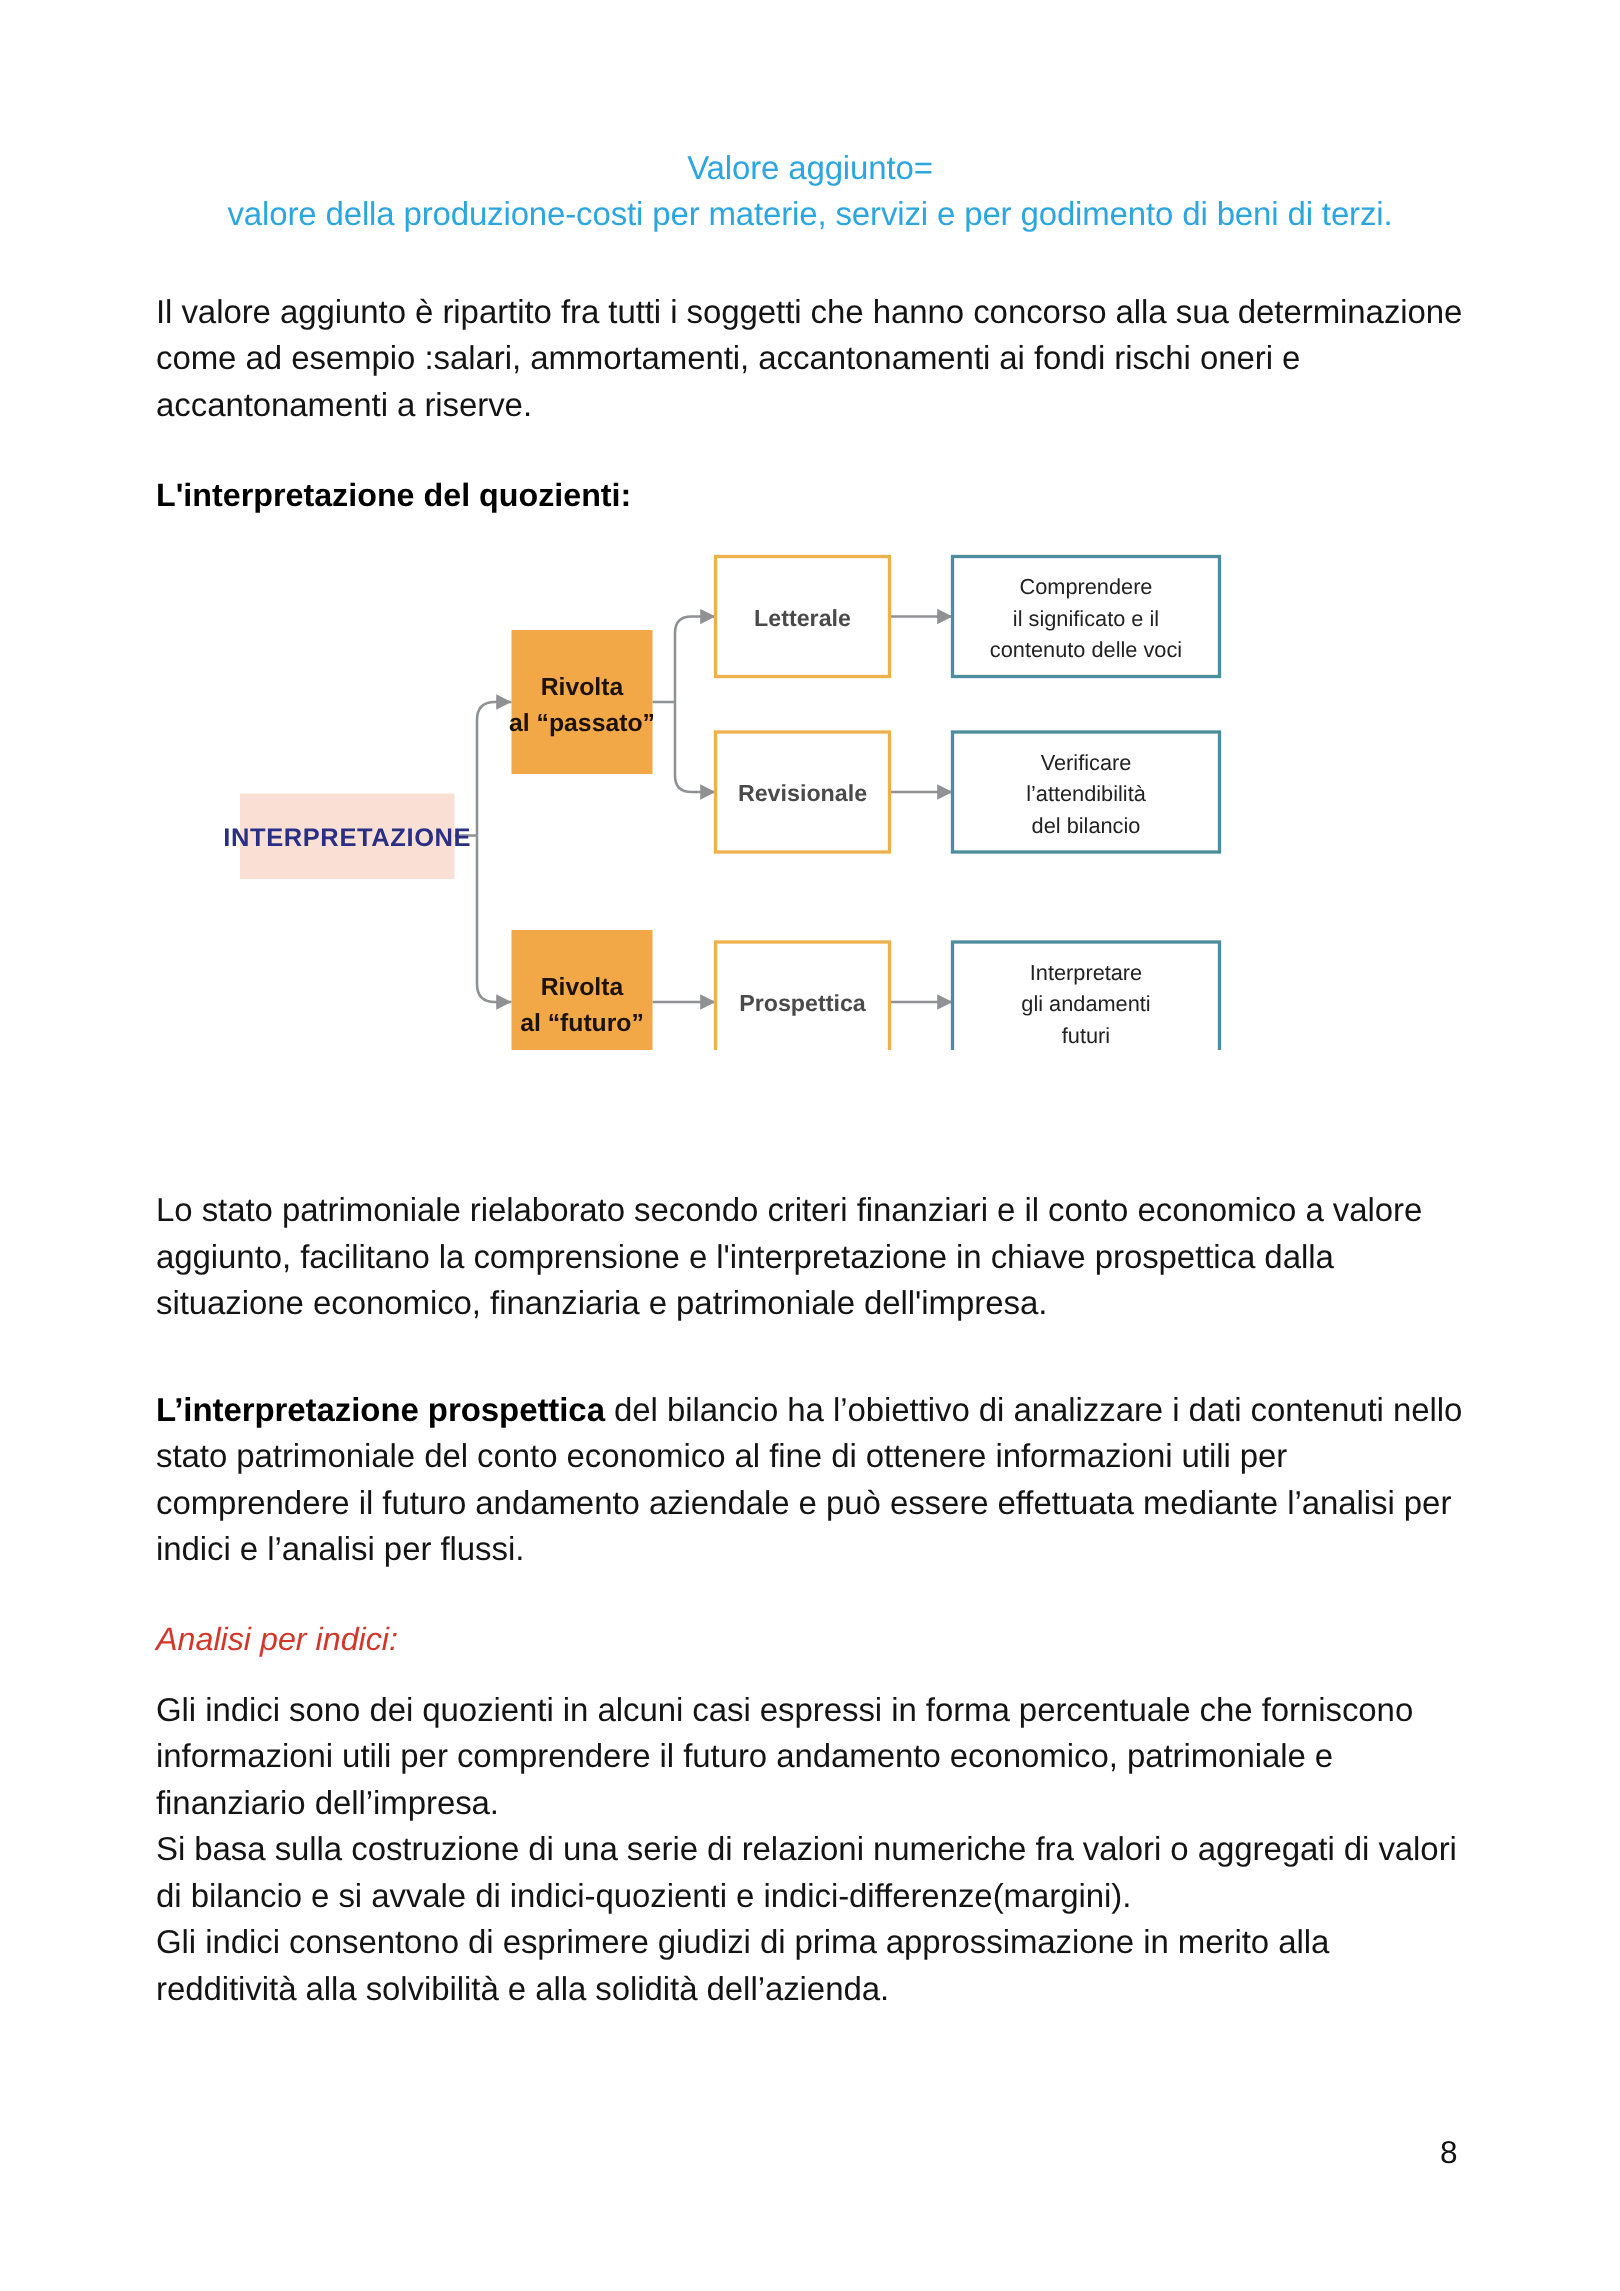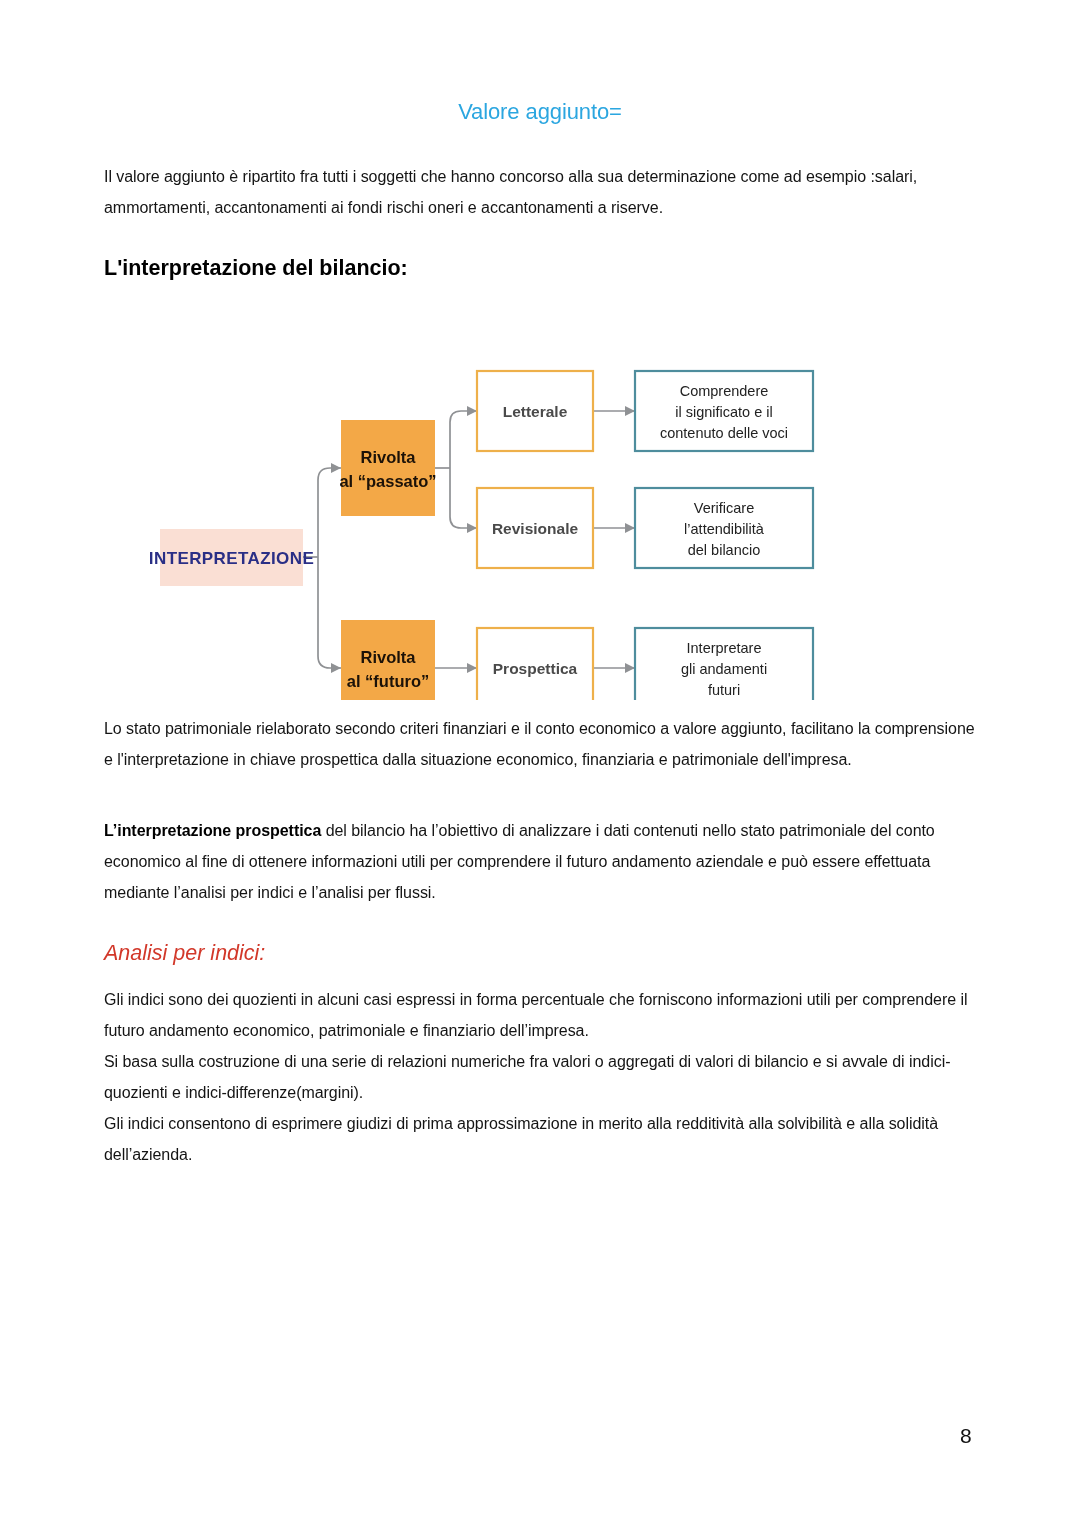--- a/index.html
+++ b/index.html
@@ -36,37 +36,37 @@
     color: #2ba6e0;
     font-size: 22px;
     line-height: 31px;
     font-weight: 400;
     letter-spacing: -0.1px;
   }
   .title-line-1 { display: block; }
   .title-line-2 { display: block; }
 
   .para {
-    font-size: 16px;
+    font-size: 22px;
     line-height: 31px;
     color: #141414;
     letter-spacing: -0.05px;
   }
 
   .p-intro { margin-top: 34px; }
 
   .heading-bold {
     margin-top: 30px;
     font-size: 21.5px;
     line-height: 30px;
     font-weight: bold;
     color: #000;
   }
 
-  .p-after-diagram { margin-top: 0px; }
+  .p-after-diagram { margin-top: 16px; }
   .p-prospettica { margin-top: 40px; }
 
   .section-red {
     margin-top: 30px;
     font-size: 21.5px;
     line-height: 30px;
     color: #d2382a;
     font-style: italic;
   }
   .p-indici { margin-top: 16px; }
@@ -120,25 +120,26 @@
 </style>
 </head>
 <body>
 
 <div class="page">
 
   <div class="content">
 
     <div class="title-block">
       <span class="title-line-1">Valore aggiunto=</span>
+      <span class="title-line-2">valore della produzione-costi per materie, servizi e per godimento di beni di terzi.</span>
     </div>
 
     <p class="para p-intro">Il valore aggiunto è ripartito fra tutti i soggetti che hanno concorso alla sua determinazione come ad esempio :salari, ammortamenti, accantonamenti ai fondi rischi oneri e accantonamenti a riserve.</p>
 
-    <div class="heading-bold">L'interpretazione del bilancio:</div>
+    <div class="heading-bold">L'interpretazione del quozienti:</div>
 
     <div style="height:430px"></div>
 
     <p class="para p-after-diagram">Lo stato patrimoniale rielaborato secondo criteri finanziari e il conto economico a valore aggiunto, facilitano la comprensione e l'interpretazione in chiave prospettica dalla situazione economico, finanziaria e patrimoniale dell'impresa.</p>
 
     <p class="para p-prospettica"><b class="inline-bold">L’interpretazione prospettica</b><span> del bilancio ha l’obiettivo di analizzare i dati contenuti nello stato patrimoniale del conto economico al fine di ottenere informazioni utili per comprendere il futuro andamento aziendale e può essere effettuata mediante l’analisi per indici e l’analisi per flussi.</span></p>
 
     <div class="section-red">Analisi per indici:</div>
 
     <p class="para p-indici" style="white-space:pre-line">Gli indici sono dei quozienti in alcuni casi espressi in forma percentuale che forniscono informazioni utili per comprendere il futuro andamento economico, patrimoniale e finanziario dell’impresa.

